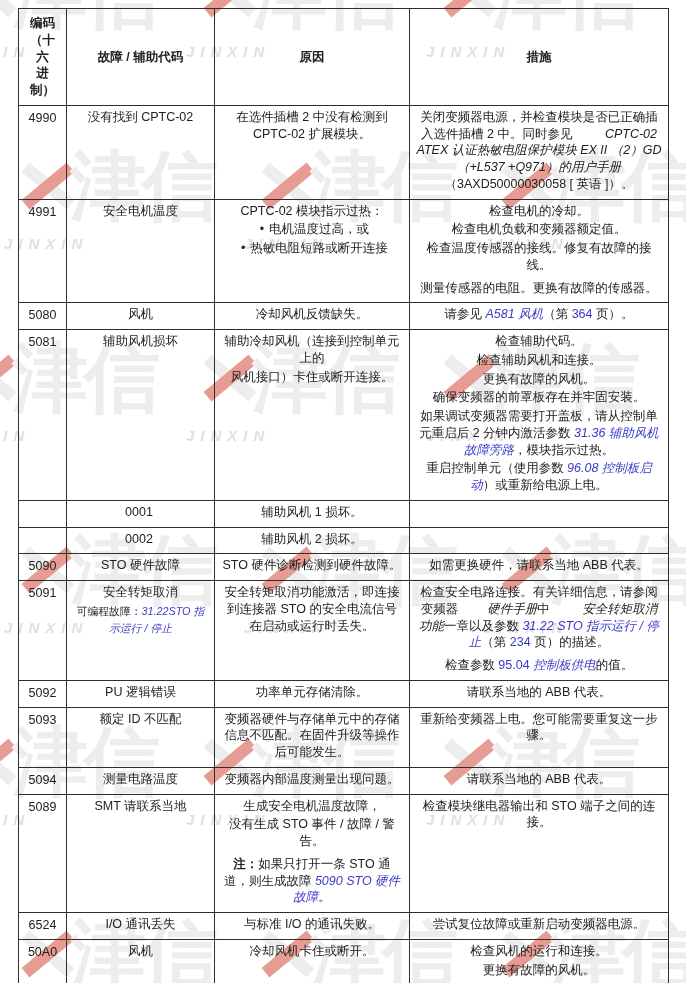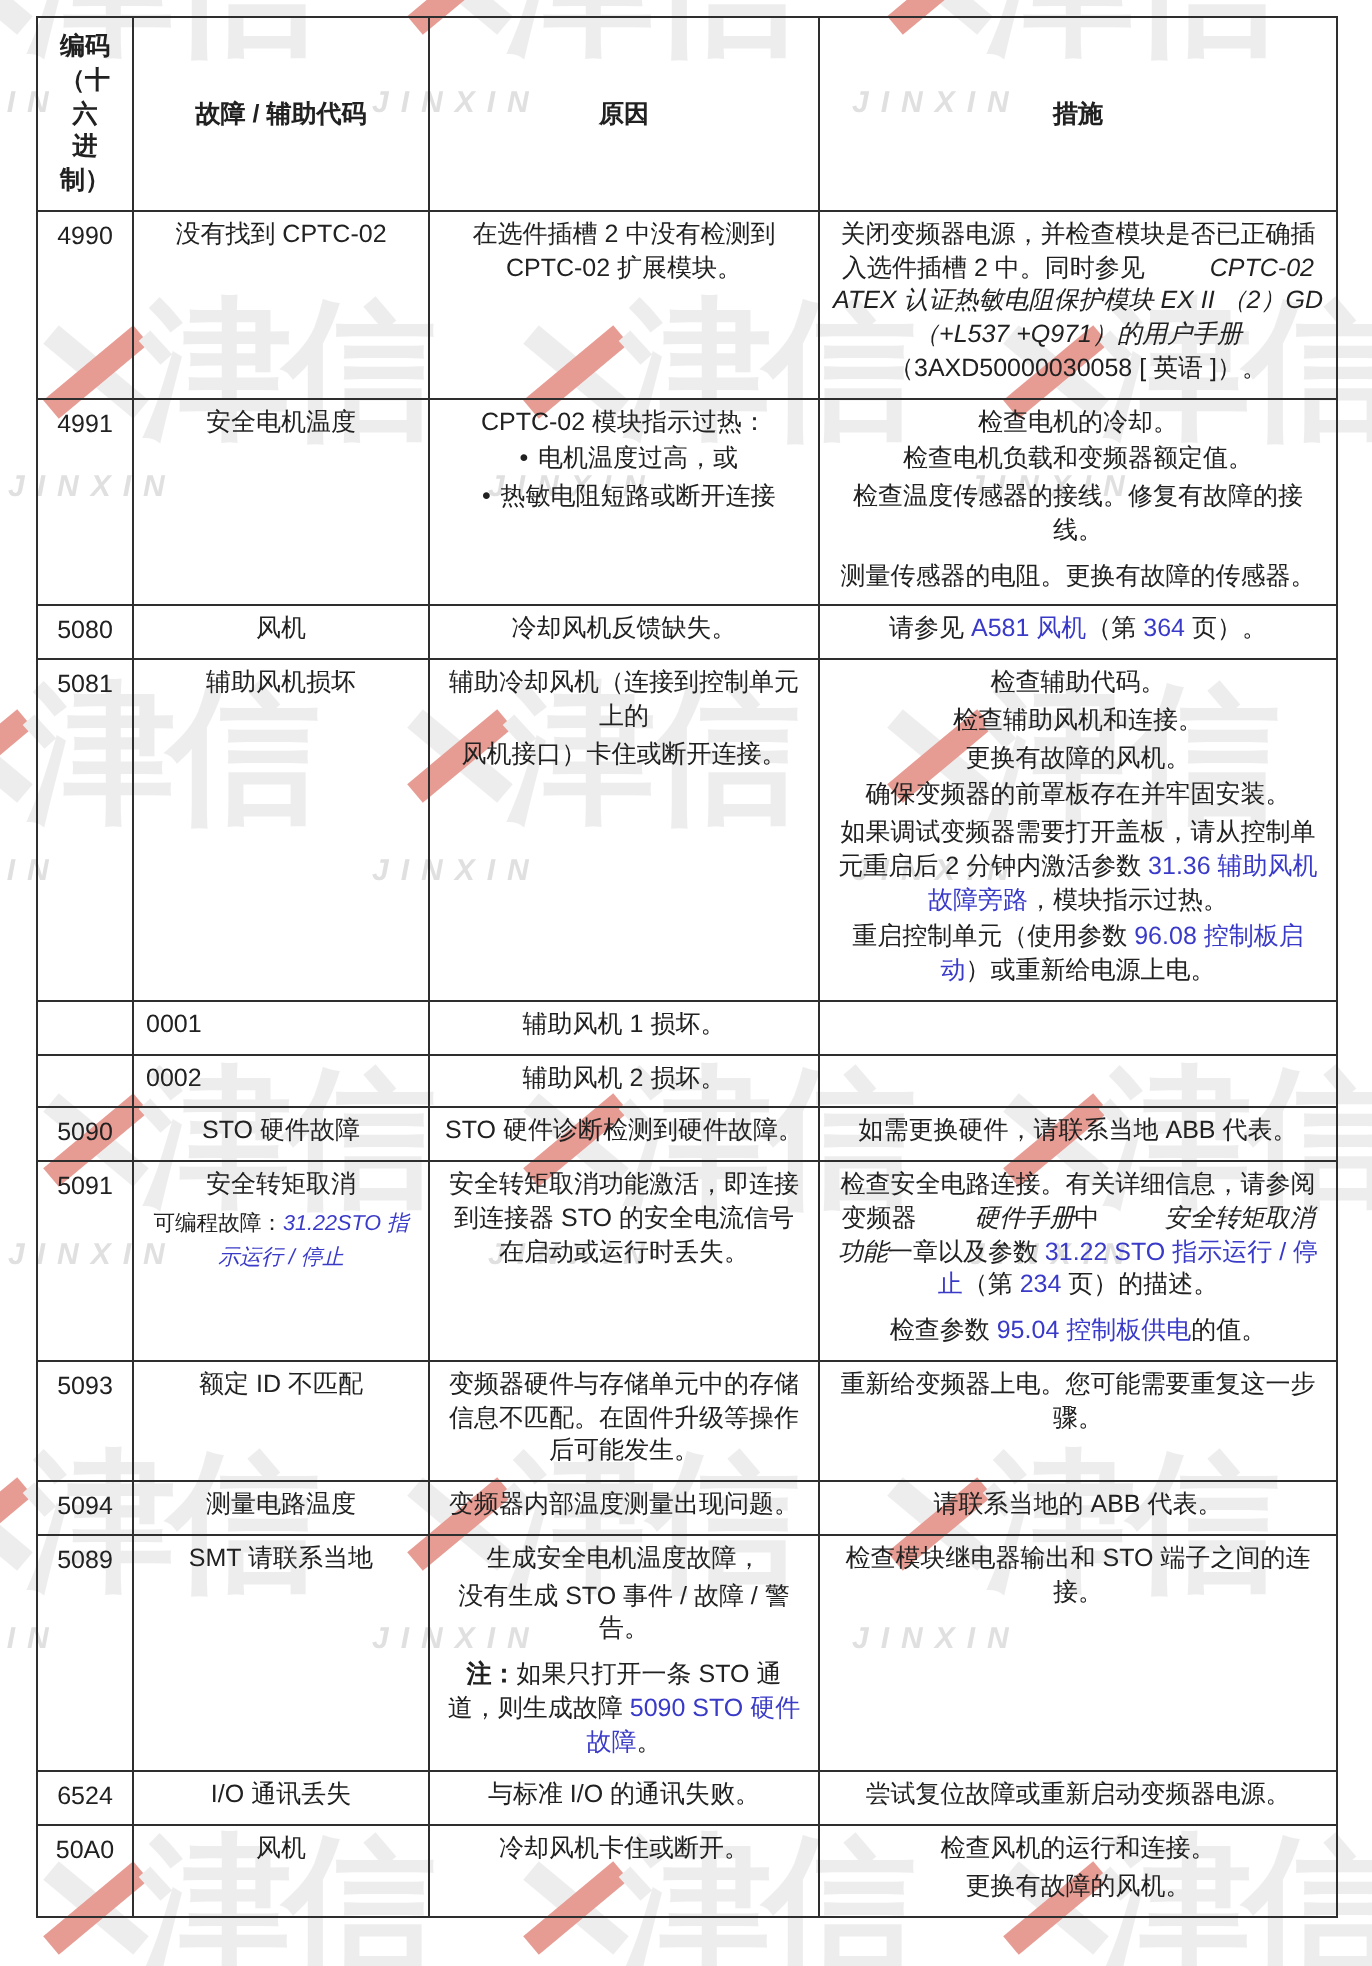--- a/index.html
+++ b/index.html
@@ -31,29 +31,29 @@
     border:1px solid var(--border);
     padding:3px 6px 4px 6px;
     vertical-align:top;text-align:center;
     font-size:12.5px;line-height:1.34;
     word-break:break-word;
   }
   .fault-table th{font-weight:bold;vertical-align:middle;padding-top:6px;padding-bottom:6px;}
   th.c0{white-space:pre-line;vertical-align:top;}
   .c0{width:48px;} .c1{width:148px;} .c2{width:195px;} .c3{width:259px;}
   td.code-cell{padding-top:4px;}
-  td.subcode{text-align:left;padding-right:9px;}
+  td.subcode{text-align:center;padding-right:9px;}
   .par{margin:0 0 2px 0;}
   .par.g{margin-top:6px;}
   .par.b{padding-left:14px;text-indent:-14px;}
   .bullet-dot{display:inline-block;width:14px;text-indent:0;}
   .s-n{}
   .s-it{font-style:italic;margin-left:29px;}
   .s-bl{color:var(--link);}
-  .s-bli{color:var(--link);}
+  .s-bli{color:var(--link);font-style:italic;}
   .s-bold{font-weight:bold;}
   .s-small{font-size:10.8px;}
   .s-smallbli{font-size:10.8px;color:var(--link);font-style:italic;}
 </style>
 </head>
 <body>
 
 <div id="watermark-layer">
     <div class="wm-tile" style="left: -40px; top: -58px;">
       <svg class="wm-x" width="60" height="60" viewBox="0 0 64 64">
@@ -306,20 +306,32 @@
           </td>
           <td class="c2">
             <div class="par"><span class="s-n">安全转矩取消功能激活，即连接到连接器 STO 的安全电流信号在启动或运行时丢失。</span></div>
           </td>
           <td class="c3">
             <div class="par"><span class="s-n">检查安全电路连接。有关详细信息，请参阅变频器</span><span class="s-it">硬件手册</span><span class="s-n">中 </span><span class="s-it">安全转矩取消功能</span><span class="s-n">一章以及参数 </span><span class="s-bli">31.22 STO 指示运行 / 停止</span><span class="s-n">（第 </span><span class="s-bl">234</span><span class="s-n"> 页）的描述。</span></div>
             <div class="par g"><span class="s-n">检查参数 </span><span class="s-bl">95.04 </span><span class="s-bli">控制板供电</span><span class="s-n">的值。</span></div>
           </td>
         </tr>
         <tr>
+          <td class="c0 code-cell">5092</td>
+          <td class="c1">
+            <div class="par"><span class="s-n">PU 逻辑错误</span></div>
+          </td>
+          <td class="c2">
+            <div class="par"><span class="s-n">功率单元存储清除。</span></div>
+          </td>
+          <td class="c3">
+            <div class="par"><span class="s-n">请联系当地的 ABB 代表。</span></div>
+          </td>
+        </tr>
+        <tr>
           <td class="c0 code-cell">5093</td>
           <td class="c1">
             <div class="par"><span class="s-n">额定 ID 不匹配</span></div>
           </td>
           <td class="c2">
             <div class="par"><span class="s-n">变频器硬件与存储单元中的存储信息不匹配。在固件升级等操作后可能发生。</span></div>
           </td>
           <td class="c3">
             <div class="par"><span class="s-n">重新给变频器上电。您可能需要重复这一步骤。</span></div>
           </td>

